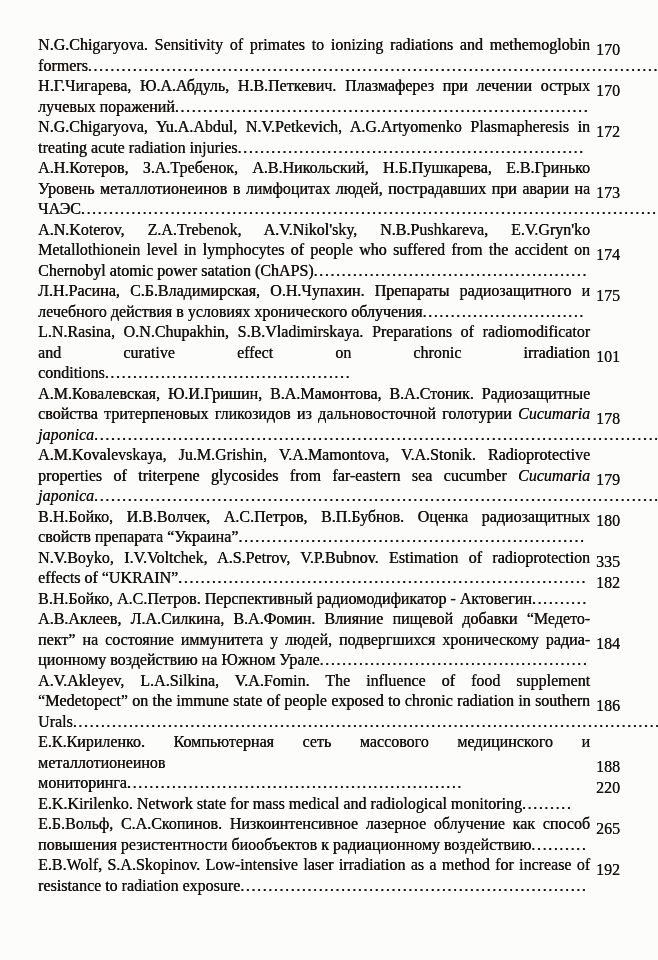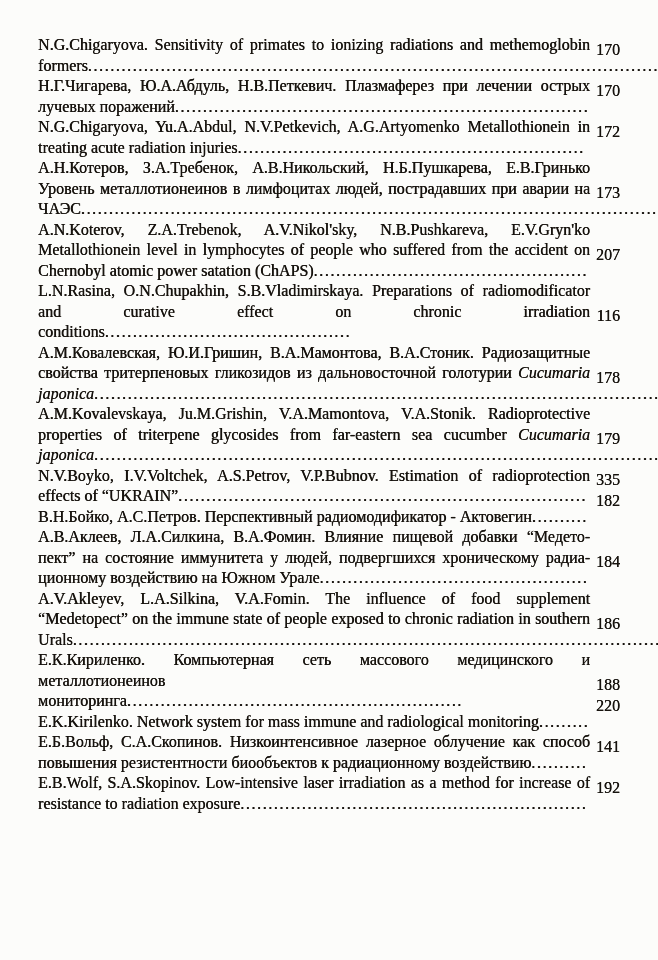--- a/index.html
+++ b/index.html
@@ -45,28 +45,30 @@
     margin-top: 12px;
   }
 </style>
 </head>
 <body>
 
 <div class="toc">
   <div id="toc-list">
       <div class="toc-entry"><span class="entry-text"><span>N.G.Chigaryova. Sensitivity of primates to ionizing radiations and methemoglobin formers</span></span><span class="leader-dots">............................................................................................................................................................................................................................................................................................................</span><span class="page-num">170</span></div>
       <div class="toc-entry"><span class="entry-text"><span>Н.Г.Чигарева, Ю.А.Абдуль, Н.В.Петкевич. Плазмаферез при лечении острых лучевых поражений</span></span><span class="leader-dots">..........................................................................</span><span class="page-num">170</span></div>
-      <div class="toc-entry"><span class="entry-text"><span>N.G.Chigaryova, Yu.A.Abdul, N.V.Petkevich, A.G.Artyomenko Metallothionein in treating acute radiation injuries</span></span><span class="leader-dots">..............................................................</span><span class="page-num">172</span></div>
+      <div class="toc-entry"><span class="entry-text"><span>N.G.Chigaryova, Yu.A.Abdul, N.V.Petkevich, A.G.Artyomenko Plasmapheresis in treating acute radiation injuries</span></span><span class="leader-dots">..............................................................</span><span class="page-num">172</span></div>
       <div class="toc-entry"><span class="entry-text"><span>А.Н.Котеров, З.А.Требенок, А.В.Никольский, Н.Б.Пушкарева, Е.В.Гринько Уровень металлотионеинов в лимфоцитах людей, пострадавших при аварии на ЧАЭС</span></span><span class="leader-dots">............................................................................................................................................................................................................................................................................................................</span><span class="page-num">173</span></div>
-      <div class="toc-entry"><span class="entry-text"><span>A.N.Koterov, Z.A.Trebenok, A.V.Nikol'sky, N.B.Pushkareva, E.V.Gryn'ko Metallothionein level in lymphocytes of people who suffered from the accident on Chernobyl atomic power satation (ChAPS)</span></span><span class="leader-dots">.................................................</span><span class="page-num">207</span></div>
-      <div class="toc-entry"><span class="entry-text"><span>L.N.Rasina, O.N.Chupakhin, S.B.Vladimirskaya. Preparations of radiomodificator and curative effect on chronic irradiation conditions</span></span><span class="leader-dots">............................................</span><span class="page-num">116</span></div>
+      <div class="toc-entry"><span class="entry-text"><span>A.N.Koterov, Z.A.Trebenok, A.V.Nikol'sky, N.B.Pushkareva, E.V.Gryn'ko Metallothionein level in lymphocytes of people who suffered from the accident on Chernobyl atomic power satation (ChAPS)</span></span><span class="leader-dots">.................................................</span><span class="page-num">174</span></div>
+      <div class="toc-entry"><span class="entry-text"><span>Л.Н.Расина, С.Б.Владимирская, О.Н.Чупахин. Препараты радиозащитного и лечебного действия в условиях хронического облучения</span></span><span class="leader-dots">.............................</span><span class="page-num">175</span></div>
+      <div class="toc-entry"><span class="entry-text"><span>L.N.Rasina, O.N.Chupakhin, S.B.Vladimirskaya. Preparations of radiomodificator and curative effect on chronic irradiation conditions</span></span><span class="leader-dots">............................................</span><span class="page-num">101</span></div>
       <div class="toc-entry"><span class="entry-text"><span>А.М.Ковалевская, Ю.И.Гришин, В.А.Мамонтова, В.А.Стоник. Радиозащитные свойства тритерпеновых гликозидов из дальновосточной голотурии </span><span class="it">Cucumaria japonica</span></span><span class="leader-dots">............................................................................................................................................................................................................................................................................................................</span><span class="page-num">178</span></div>
       <div class="toc-entry"><span class="entry-text"><span>A.M.Kovalevskaya, Ju.M.Grishin, V.A.Mamontova, V.A.Stonik. Radioprotective properties of triterpene glycosides from far-eastern sea cucumber </span><span class="it">Cucumaria japonica</span></span><span class="leader-dots">............................................................................................................................................................................................................................................................................................................</span><span class="page-num">179</span></div>
+      <div class="toc-entry"><span class="entry-text"><span>В.Н.Бойко, И.В.Волчек, А.С.Петров, В.П.Бубнов. Оценка радиозащитных свойств препарата “Украина”</span></span><span class="leader-dots">..............................................................</span><span class="page-num">180</span></div>
       <div class="toc-entry"><span class="entry-text"><span>N.V.Boyko, I.V.Voltchek, A.S.Petrov, V.P.Bubnov. Estimation of radioprotection effects of “UKRAIN”</span></span><span class="leader-dots">.........................................................................</span><span class="page-num">335</span></div>
       <div class="toc-entry"><span class="entry-text"><span>В.Н.Бойко, А.С.Петров. Перспективный радиомодификатор - Актовегин</span></span><span class="leader-dots">..........</span><span class="page-num">182</span></div>
       <div class="toc-entry"><span class="entry-text"><span>А.В.Аклеев, Л.А.Силкина, В.А.Фомин. Влияние пищевой добавки “Медето-пект” на состояние иммунитета у людей, подвергшихся хроническому радиа-ционному воздействию на Южном Урале</span></span><span class="leader-dots">................................................</span><span class="page-num">184</span></div>
       <div class="toc-entry"><span class="entry-text"><span>A.V.Akleyev, L.A.Silkina, V.A.Fomin. The influence of food supplement “Medetopect” on the immune state of people exposed to chronic radiation in southern Urals</span></span><span class="leader-dots">............................................................................................................................................................................................................................................................................................................</span><span class="page-num">186</span></div>
       <div class="toc-entry"><span class="entry-text"><span>Е.К.Кириленко. Компьютерная сеть массового медицинского и металлотионеинов мониторинга</span></span><span class="leader-dots">............................................................</span><span class="page-num">188</span></div>
-      <div class="toc-entry"><span class="entry-text"><span>E.K.Kirilenko. Network system for mass immune and radiological monitoring</span></span><span class="leader-dots">.........</span><span class="page-num">220</span></div>
-      <div class="toc-entry"><span class="entry-text"><span>Е.Б.Вольф, С.А.Скопинов. Низкоинтенсивное лазерное облучение как способ повышения резистентности биообъектов к радиационному воздействию</span></span><span class="leader-dots">..........</span><span class="page-num">141</span></div>
+      <div class="toc-entry"><span class="entry-text"><span>E.K.Kirilenko. Network state for mass medical and radiological monitoring</span></span><span class="leader-dots">.........</span><span class="page-num">220</span></div>
+      <div class="toc-entry"><span class="entry-text"><span>Е.Б.Вольф, С.А.Скопинов. Низкоинтенсивное лазерное облучение как способ повышения резистентности биообъектов к радиационному воздействию</span></span><span class="leader-dots">..........</span><span class="page-num">265</span></div>
       <div class="toc-entry"><span class="entry-text"><span>E.B.Wolf, S.A.Skopinov. Low-intensive laser irradiation as a method for increase of resistance to radiation exposure</span></span><span class="leader-dots">..............................................................</span><span class="page-num">192</span></div>
     </div>
 </div>
 
 </body></html>

